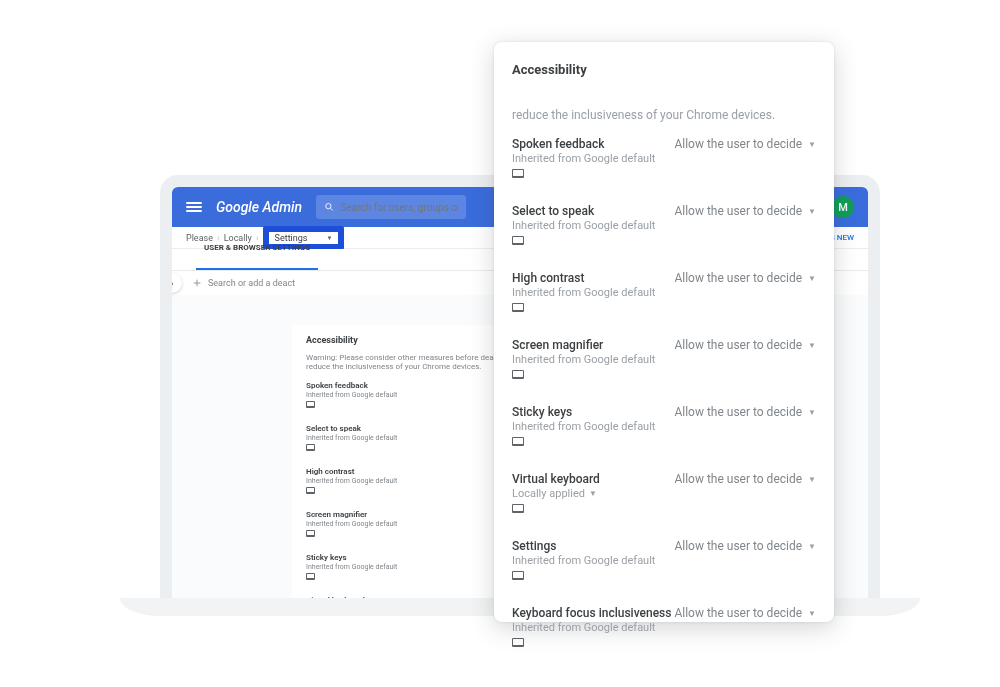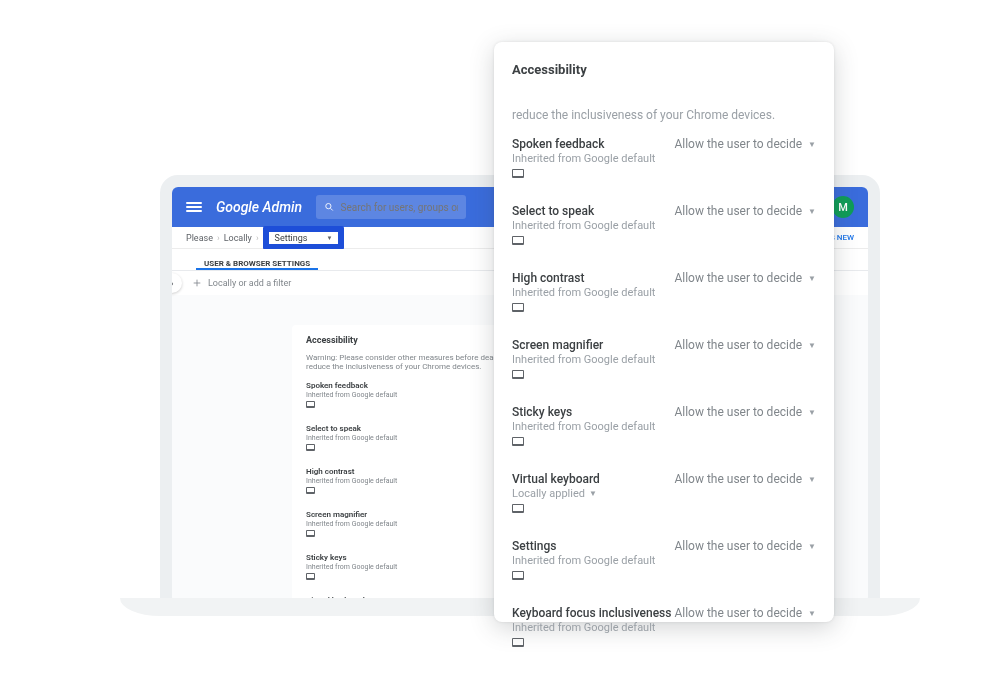--- a/index.html
+++ b/index.html
@@ -65,21 +65,21 @@
   }
   .bc-sep { color:#bdbdbd; }
   .bc-pill { border:6px solid #1d4ed8; padding:1px 6px; border-radius:2px; display:flex; align-items:center; gap:19px; color:#3c4043; }
   .bc-caret { font-size:6px; color:#5f6368; }
   .whatsnew { margin-left:auto; color:#1a73e8; font-size:8px; font-weight:500; }
 
   .section-tabs {
     height: 22px; display:flex; align-items:flex-end; padding:0 24px;
     border-bottom:1px solid #e8eaed; position:relative; background:#fff;
   }
-  .section-tab { font-size:8px; font-weight:700; color:#3c4043; padding:0 8px 0; border-bottom:2px solid #1a73e8; }
+  .section-tab { font-size:8px; font-weight:700; color:#3c4043; padding:0 8px 16px; border-bottom:2px solid #1a73e8; }
 
   .filter-row {
     height: 24px; display:flex; align-items:center; padding:0 20px; font-size:9px;
     color:#80868b; gap:6px; background:#fff; position:relative;
   }
   .filter-plus { width:10px; height:10px; }
   .round-toggle {
     position:absolute; left:-10px; top:50%; transform:translateY(-50%);
     width:20px; height:20px; border-radius:50%; background:#fff;
     box-shadow:0 1px 3px rgba(0,0,0,0.2); display:flex; align-items:center; justify-content:center;
@@ -181,21 +181,21 @@
   <div class="section-tabs">
     <div class="section-tab">USER &amp; BROWSER SETTINGS</div>
   </div>
 
   <div class="filter-row">
     <div class="round-toggle">›</div>
     <svg class="filter-plus" viewBox="0 0 24 24" stroke="#80868b" stroke-width="2">
         <line x1="12" y1="4" x2="12" y2="20"></line>
         <line x1="4" y1="12" x2="20" y2="12"></line>
       </svg>
-    <span>Locally or add a filter</span>
+    <span>Search or add a deact</span>
   </div>
 
   <div class="inner-panel">
     <div class="p-title">Accessibility</div>
     <div class="p-warn">
       <span>Warning: Please consider other measures before deact</span><br>
       <span>reduce the inclusiveness of your Chrome devices.</span>
     </div>
     <div id="bg-rows">
         <div class="inner-row">

